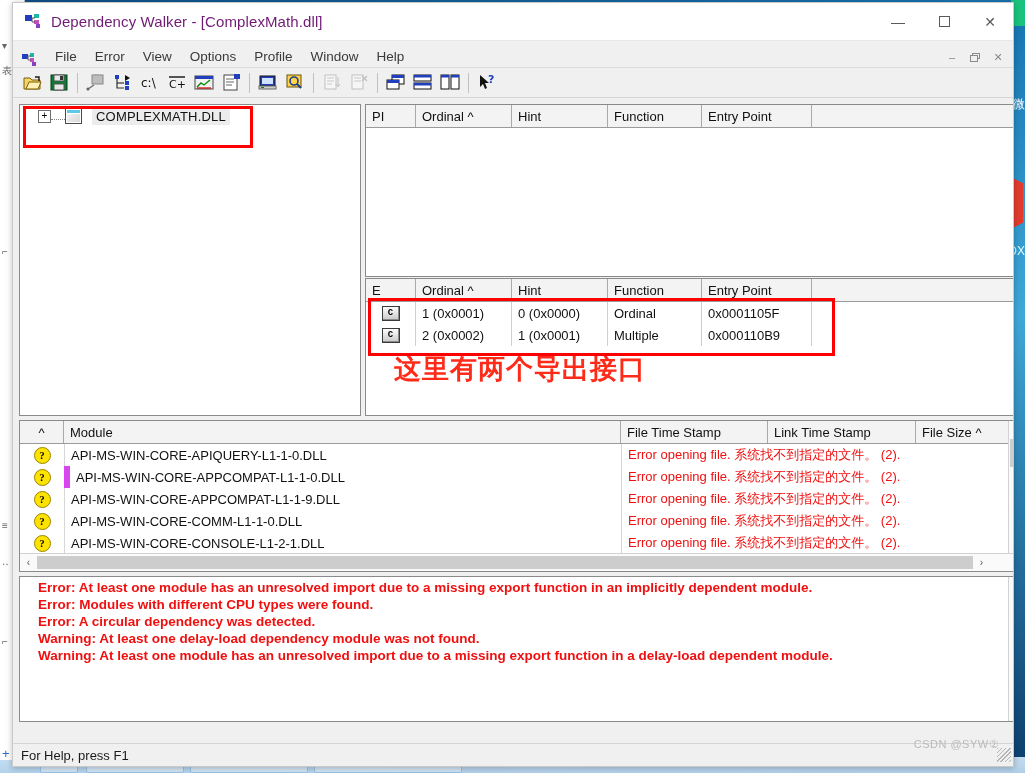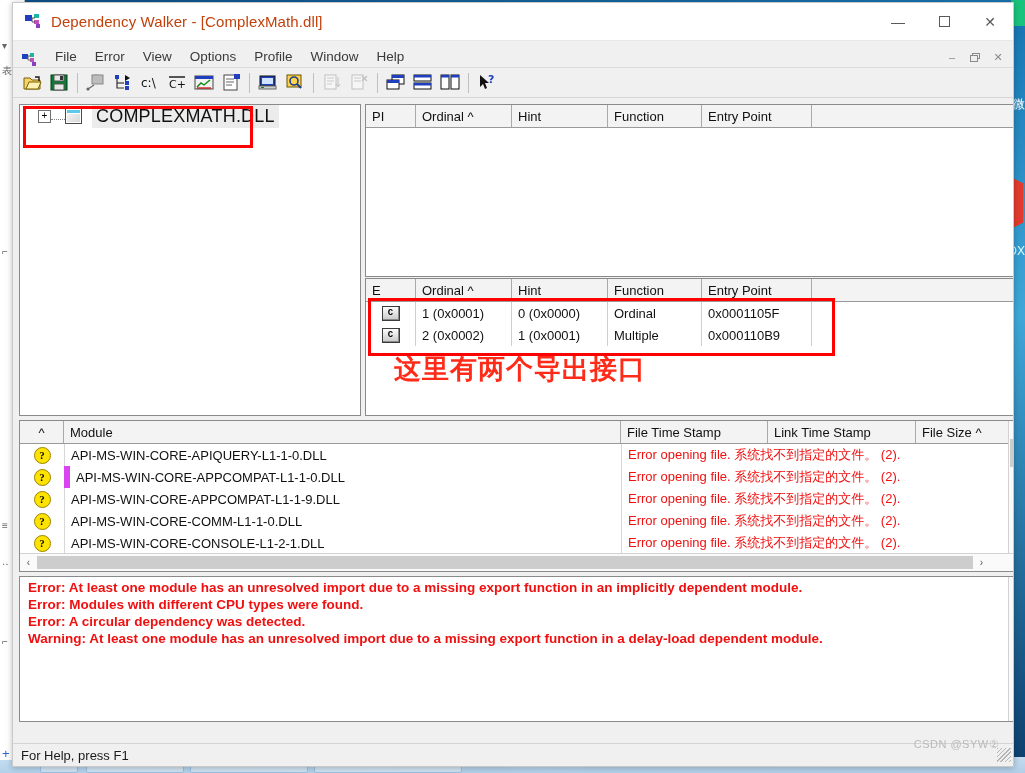--- a/index.html
+++ b/index.html
@@ -34,21 +34,21 @@
   #app{
     position:absolute;left:12px;top:2px;width:1000px;height:763px;
     background:#f0f0f0;border:1px solid #c9c9c9;
     box-shadow:0 1px 6px rgba(0,0,0,.25);
     display:flex;flex-direction:column;
   }
   
   .titlebar{height:37px;background:#ffffff;display:flex;align-items:center;
     flex:0 0 auto;border-bottom:1px solid #e8e8e8;}
   .titlebar .ticon{width:17px;height:15px;margin-left:12px;margin-right:9px;position:relative;}
-  .titlebar .tt{color:#c2410c;font-size:15px;letter-spacing:.1px;}
+  .titlebar .tt{color:#701a75;font-size:15px;letter-spacing:.1px;}
   .wbtns{margin-left:auto;display:flex;height:37px;}
   .wbtn{width:46px;height:37px;display:flex;align-items:center;justify-content:center;
     color:#5a5a5a;font-size:14px;}
 
   
   .menubar{height:26px;background:#f0f0f0;display:flex;align-items:flex-end;
     flex:0 0 auto;border-bottom:1px solid #dcdcdc;}
   .menubar .micon{width:16px;height:14px;margin-left:9px;margin-right:8px;position:relative;}
   .menuitem{padding:3px 9px;color:#3a3a3a;font-size:13.5px;}
   .mdibtns{margin-left:auto;display:flex;align-items:center;padding-right:4px;gap:1px;}
@@ -80,21 +80,21 @@
   .treerow{display:flex;align-items:center;height:22px;padding-left:18px;font-size:14px;}
   .plusbox{width:11px;height:11px;border:1px solid #707070;background:#fff;
     display:flex;align-items:center;justify-content:center;font-size:10px;line-height:1;
     color:#000;flex:0 0 auto;}
   .dots{width:14px;border-bottom:1px dotted #808080;height:7px;flex:0 0 auto;}
   .modicon{width:15px;height:14px;border:1px solid #4a4a4a;background:#fff;
     position:relative;margin-right:10px;flex:0 0 auto;}
   .modicon:before{content:"";position:absolute;left:1px;top:1px;right:1px;height:3px;background:#5ec8e8;}
   .modicon:after{content:"";position:absolute;left:1px;top:5px;right:1px;bottom:1px;
     background:linear-gradient(135deg,#f2f2f2,#d8d8d8);}
-  .treelabel{background:#ececec;padding:1px 4px;font-size:18px;color:#111;letter-spacing:.2px;}
+  .treelabel{background:#ececec;padding:1px 4px;font-size:13px;color:#111;letter-spacing:.2px;}
 
   
   #importpane{left:352px;top:6px;width:660px;height:171px;}
   #exportpane{left:352px;top:180px;width:660px;height:136px;}
   #modpane{left:6px;top:322px;width:1006px;height:150px;}
   #logpane{left:6px;top:478px;width:1006px;height:144px;}
 
   .expicon{width:16px;height:13px;border:1px solid #3a3a3a;
     background:linear-gradient(180deg,#fdfdfd,#c8c8c8);
     display:flex;align-items:center;justify-content:center;
@@ -452,24 +452,25 @@
         <div class="arr bot">∨</div>
       </div>
       <div class="hscroll">
         <div class="arr">‹</div>
         <div class="thumb" style="width:936px"></div>
         <div class="arr">›</div>
       </div>
     </div>
 
     <div class="pane" id="logpane">
-      <div style="padding:2px 2px 0 4px;margin-right:17px">
+      <div style="padding:2px 2px 0 14px;margin-right:17px">
         <div class="logline">Error: At least one module has an unresolved import due to a missing export function in an implicitly dependent module.</div>
         <div class="logline">Error: Modules with different CPU types were found.</div>
         <div class="logline">Error: A circular dependency was detected.</div>
+        <div class="logline">Warning: At least one delay-load dependency module was not found.</div>
         <div class="logline">Warning: At least one module has an unresolved import due to a missing export function in a delay-load dependent module.</div>
       </div>
       <div class="vscroll">
         <div class="arr">∧</div>
         <div class="arr bot">∨</div>
       </div>
     </div>
 
     <div class="redbox" style="left:10px;top:8px;width:224px;height:36px;"></div>
     <div class="redbox" style="left:355px;top:200px;width:461px;height:52px;"></div>

